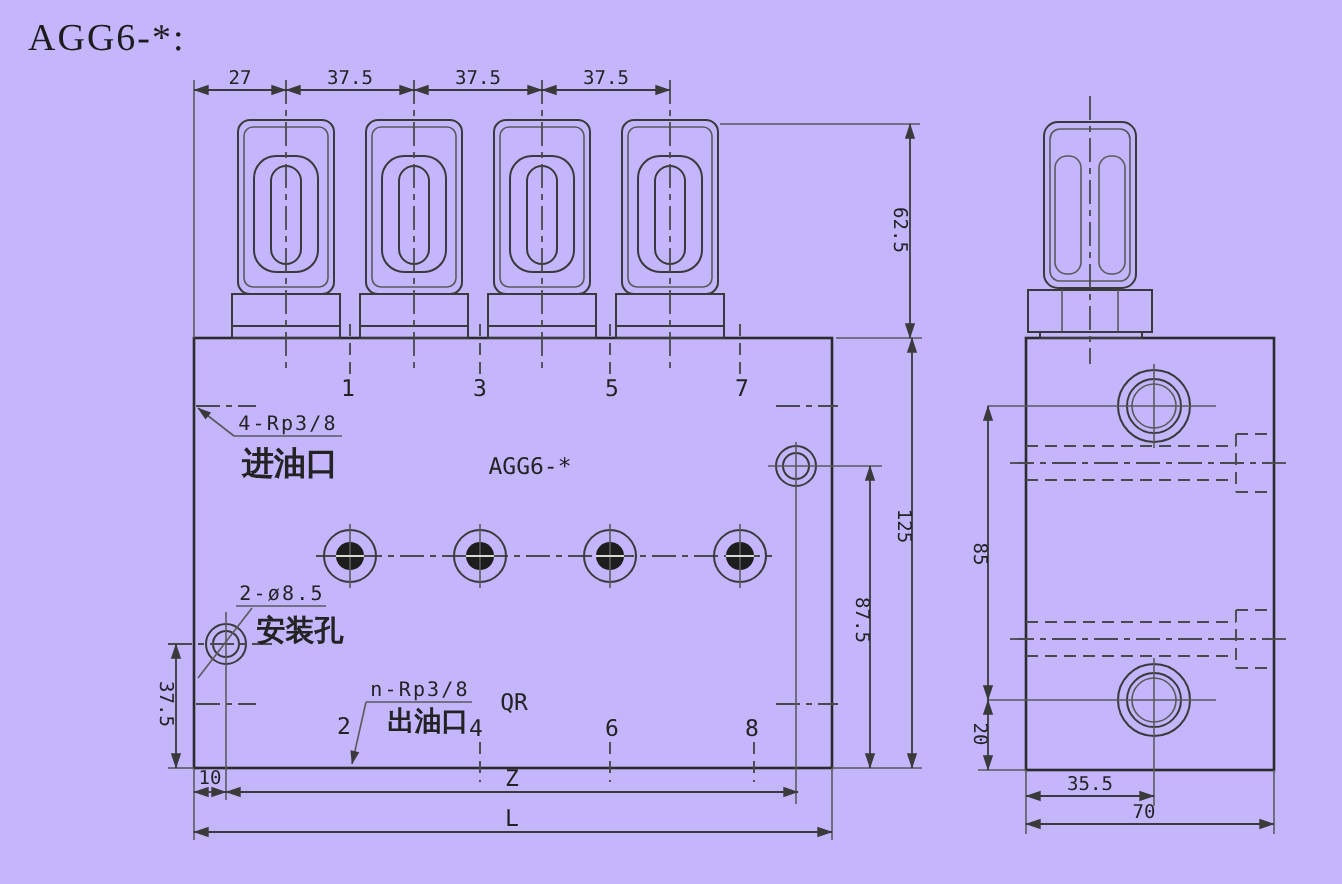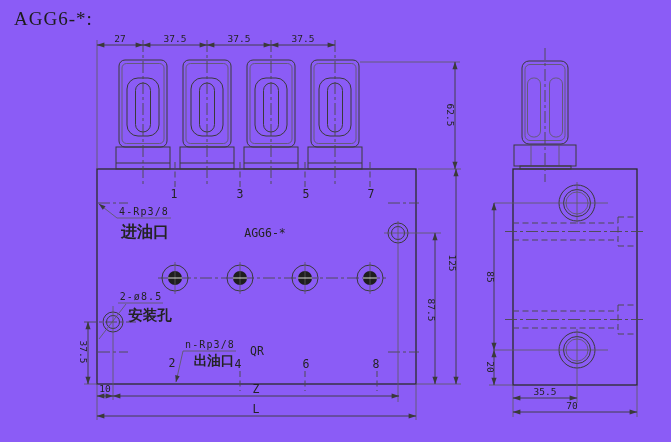--- a/index.html
+++ b/index.html
@@ -1,16 +1,16 @@
 <!DOCTYPE html>
 <html><head>
 <meta charset="utf-8">
 <style>
   html,body{margin:0;padding:0;background:#e8e8e6;}
-  #stage{position:relative;width:671px;height:442px;background:#8b5cf6;overflow:hidden;
+  #stage{position:relative;width:671px;height:442px;background:#c4b5fd;overflow:hidden;
          font-family:"DejaVu Sans Mono", monospace;}
   svg{position:absolute;inset:0;}
   .ol{fill:none;stroke:#2b2b2b;stroke-width:1.3;}
   .ln{fill:none;stroke:#3a3a3a;stroke-width:1;}
   .th{fill:none;stroke:#5a5a5a;stroke-width:0.8;}
   .cl{fill:none;stroke:#4a4a4a;stroke-width:0.9;stroke-dasharray:12 3 3 3;}
   .hd{fill:none;stroke:#4a4a4a;stroke-width:0.95;stroke-dasharray:6 3.5;}
   .dim{fill:none;stroke:#3a3a3a;stroke-width:0.9;}
   text{fill:#232323;font-family:"DejaVu Sans Mono", monospace;}
   .t95{font-size:9.5px;}

